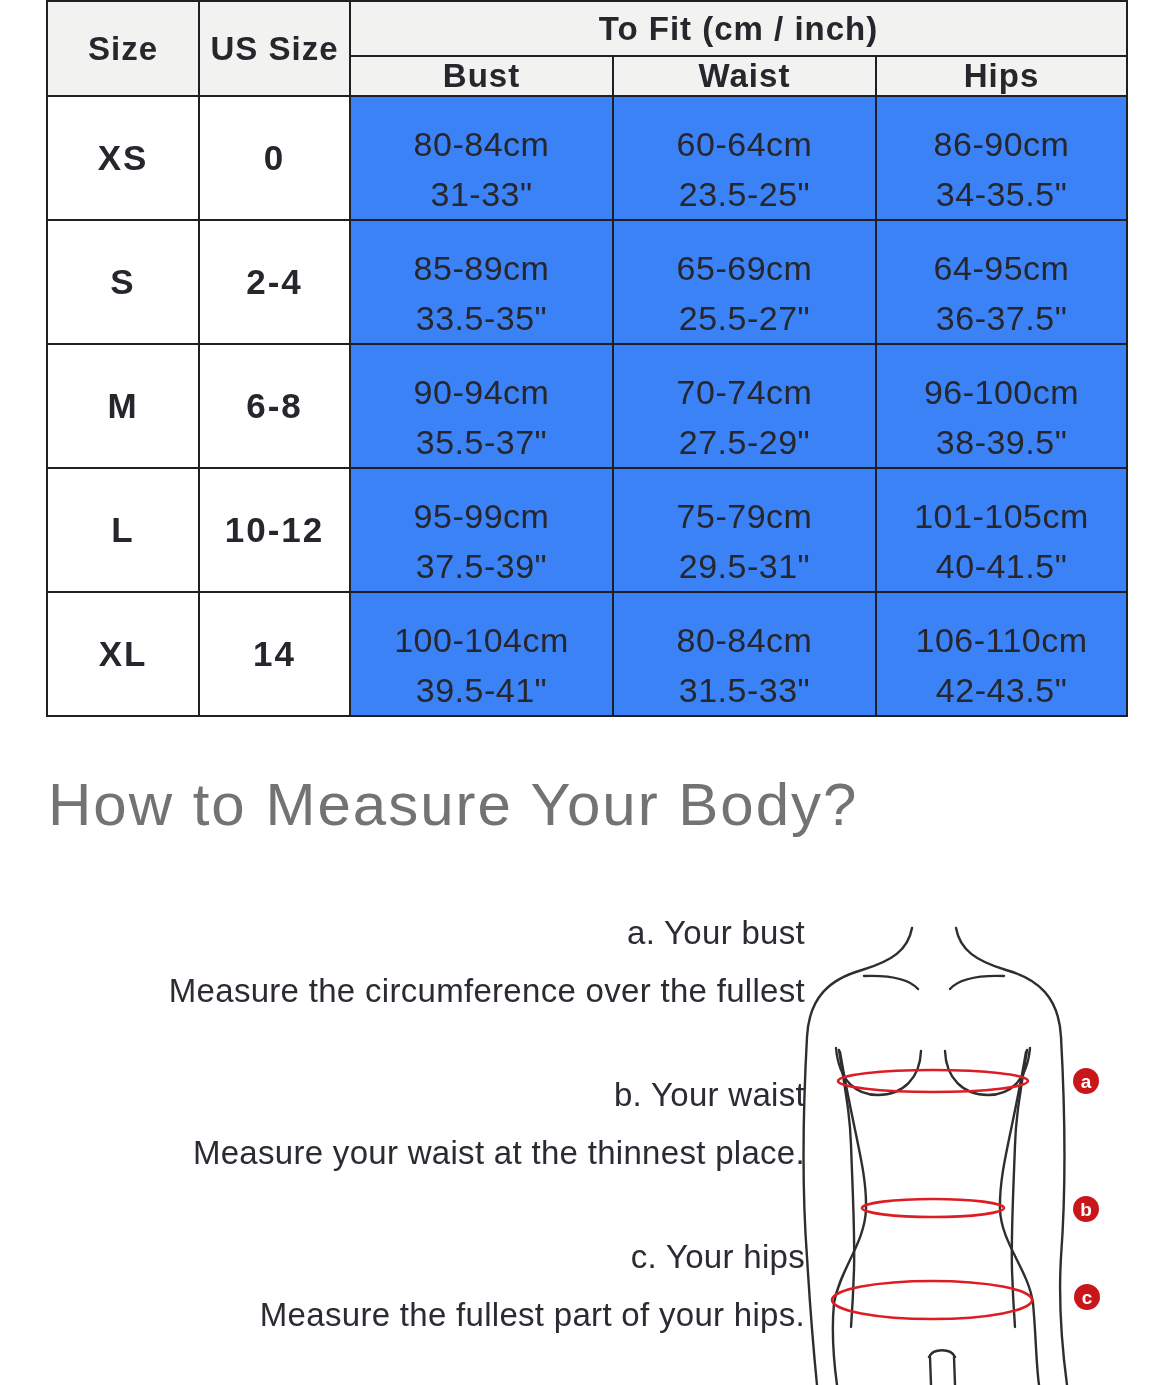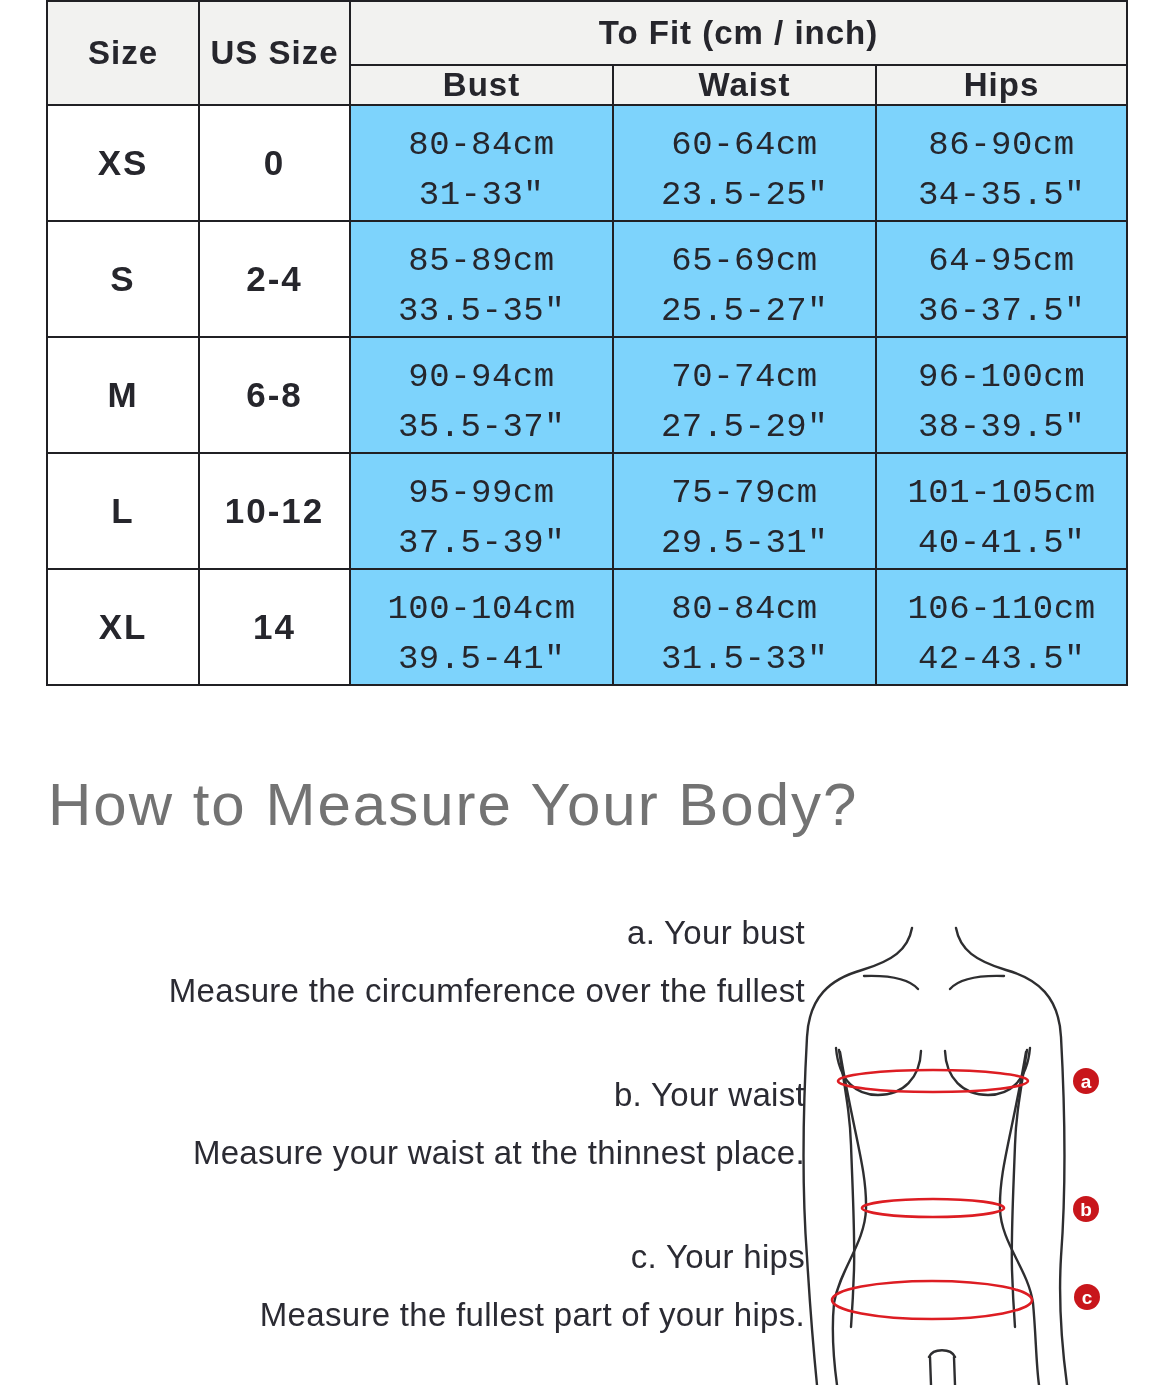--- a/index.html
+++ b/index.html
@@ -29,31 +29,31 @@
     border: 2px solid #202024;
     vertical-align: middle;
     text-align: center;
   }
   table.size-chart thead th {
     background: #f2f2f0;
     font-weight: bold;
     font-size: 33px;
     letter-spacing: 1px;
   }
-  tr.row-tofit   { height: 64px; margin-left: 8px; }
+  tr.row-tofit   { height: 55px; margin-left: 8px; }
   tr.row-sublabels { height: 38px; margin-left: 27px; }
   tr.data-row    { height: 105px; }
   td.size-cell {
     font-weight: bold;
     font-size: 35px;
     letter-spacing: 2px;
     background: #ffffff;
     margin-left: 32px;
   }
-  td.measure-cell { background: #7dd3fc; padding-top: 14px; font-family: Liberation Mono, monospace; }
+  td.measure-cell { background: #3b82f6; padding-top: 22px; }
   .measure-cell .line {
     display: block;
     line-height: 50px;
     font-size: 34px;
     letter-spacing: 0.5px;
     font-weight: normal;
   }
 
   
   .guide-heading {

